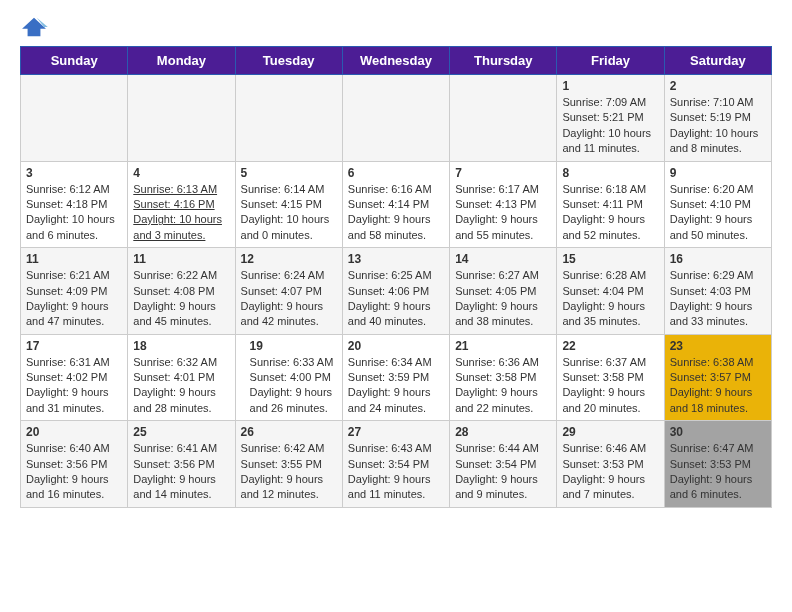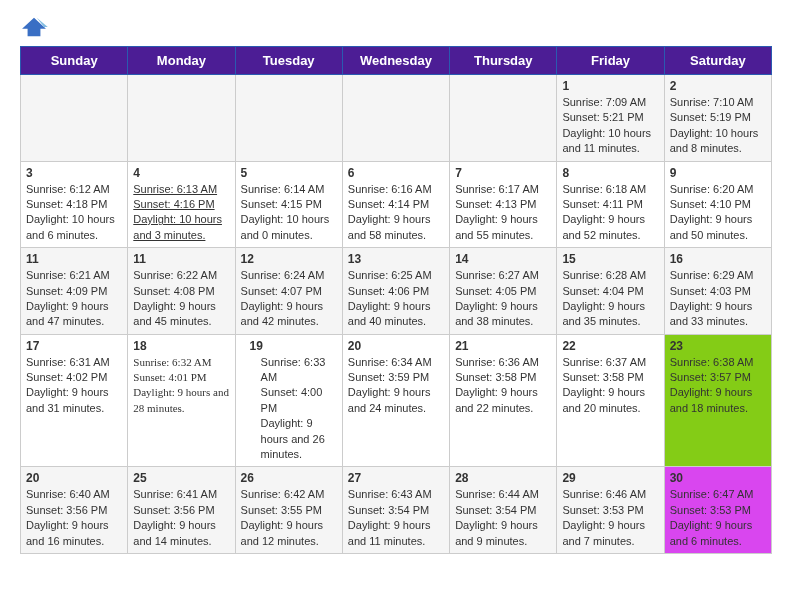--- a/index.html
+++ b/index.html
@@ -236,27 +236,27 @@
       </tr>
       <tr>
         <td style="background: rgb(255, 255, 255);">
           <span class="day-number">17</span>
           <div class="day-info" style="white-space: pre-line;">Sunrise: 6:31 AM
 Sunset: 4:02 PM
 Daylight: 9 hours and 31 minutes.</div>
         </td>
         <td style="background: rgb(255, 255, 255);">
           <span class="day-number">18</span>
-          <div class="day-info" style="white-space: pre-line; font-family: Liberation Serif, serif;">Sunrise: 6:32 AM
+          <div class="day-info" style="white-space: pre-line;">Sunrise: 6:32 AM
 Sunset: 4:01 PM
 Daylight: 9 hours and 28 minutes.</div>
         </td>
         <td style="background: rgb(255, 255, 255); padding-left: 14px;">
           <span class="day-number">19</span>
-          <div class="day-info" style="white-space: pre-line; margin-left: 11px;">Sunrise: 6:33 AM
+          <div class="day-info" style="white-space: pre-line;">Sunrise: 6:33 AM
 Sunset: 4:00 PM
 Daylight: 9 hours and 26 minutes.</div>
         </td>
         <td style="background: rgb(255, 255, 255); margin-top: 21px;">
           <span class="day-number">20</span>
           <div class="day-info" style="white-space: pre-line;">Sunrise: 6:34 AM
 Sunset: 3:59 PM
 Daylight: 9 hours and 24 minutes.</div>
         </td>
         <td style="background: rgb(255, 255, 255);">
@@ -264,21 +264,21 @@
           <div class="day-info" style="white-space: pre-line;">Sunrise: 6:36 AM
 Sunset: 3:58 PM
 Daylight: 9 hours and 22 minutes.</div>
         </td>
         <td style="background: rgb(255, 255, 255);">
           <span class="day-number">22</span>
           <div class="day-info" style="white-space: pre-line;">Sunrise: 6:37 AM
 Sunset: 3:58 PM
 Daylight: 9 hours and 20 minutes.</div>
         </td>
-        <td style="background: #84cc16;">
+        <td style="background: #eab308;">
           <span class="day-number">23</span>
           <div class="day-info" style="white-space: pre-line;">Sunrise: 6:38 AM
 Sunset: 3:57 PM
 Daylight: 9 hours and 18 minutes.</div>
         </td>
       </tr>
       <tr>
         <td style="background: rgb(245, 245, 245);">
           <span class="day-number">20</span>
           <div class="day-info" style="white-space: pre-line;">Sunrise: 6:40 AM
@@ -308,21 +308,21 @@
           <div class="day-info" style="white-space: pre-line;">Sunrise: 6:44 AM
 Sunset: 3:54 PM
 Daylight: 9 hours and 9 minutes.</div>
         </td>
         <td style="background: rgb(245, 245, 245);">
           <span class="day-number">29</span>
           <div class="day-info" style="white-space: pre-line;">Sunrise: 6:46 AM
 Sunset: 3:53 PM
 Daylight: 9 hours and 7 minutes.</div>
         </td>
-        <td style="background: #d946ef;">
+        <td style="background: #a3a3a3;">
           <span class="day-number">30</span>
           <div class="day-info" style="white-space: pre-line;">Sunrise: 6:47 AM
 Sunset: 3:53 PM
 Daylight: 9 hours and 6 minutes.</div>
         </td>
       </tr>
     </tbody>
 </table>
 
 </body></html>

